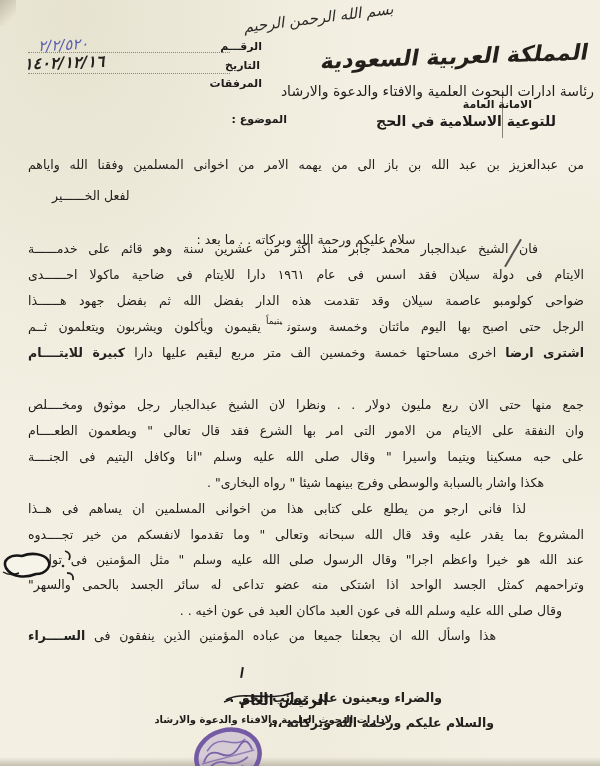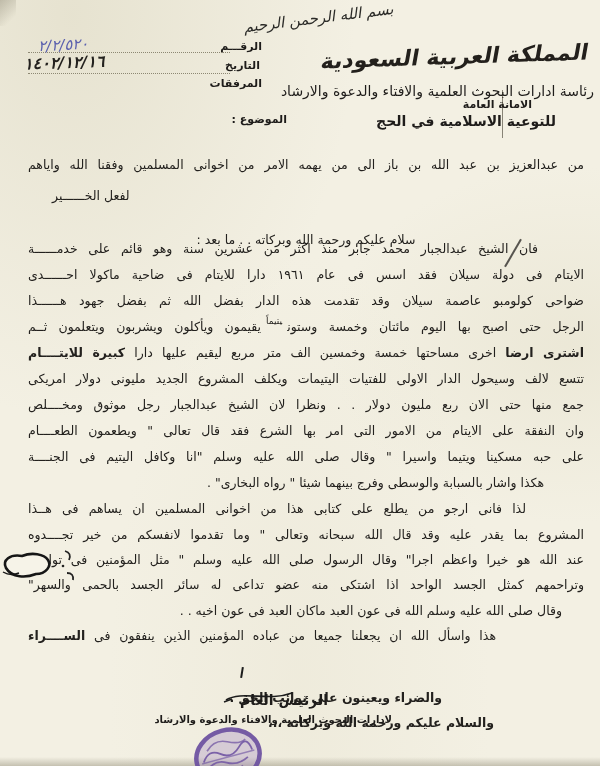--- a/index.html
+++ b/index.html
@@ -84,21 +84,20 @@
   <div class="line center" style="top:231px">سلام عليكم ورحمة الله وبركاته . .  ما بعد :</div>
   <div class="line full" style="top:240px;padding-right:46px">فان الشيخ عبدالجبار محمد جابر منذ اكثر من عشرين سنة وهو قائم على خدمــــــة</div>
   <div class="line full" style="top:266px">الايتام فى دولة سيلان فقد اسس فى عام ١٩٦١ دارا للايتام فى ضاحية ماكولا احــــــدى</div>
   <div class="line full" style="top:292px">ضواحى كولومبو عاصمة سيلان وقد تقدمت هذه الدار بفضل الله ثم بفضل جهود هــــــذا</div>
   <div class="line full" style="top:318px">
     <span>الرجل حتى اصبح بها اليوم مائتان وخمسة وستون</span><span class="sup">يتيماً</span><span>يقيمون ويأكلون ويشربون ويتعلمون ثــم</span>
   </div>
   <div class="line full" style="top:344px">
     <span class="b">اشترى ارضا</span> <span>اخرى مساحتها خمسة وخمسين الف متر مربع ليقيم عليها دارا</span> <span class="b">كبيرة للايتــــام</span>
   </div>
-  <div class="line full" style="top:370px">تتسع لالف وسيحول الدار الاولى للفتيات اليتيمات ويكلف المشروع الجديد مليونى دولار امريكى</div>
   <div class="line full" style="top:396px">جمع منها حتى الان ربع مليون دولار . . ونظرا لان الشيخ عبدالجبار رجل موثوق ومخــــلص</div>
   <div class="line full" style="top:422px">وان النفقة على الايتام من الامور التى امر بها الشرع فقد قال تعالى  " ويطعمون الطعــــام</div>
   <div class="line full" style="top:448px">على حبه مسكينا ويتيما واسيرا " وقال صلى الله عليه وسلم "انا وكافل اليتيم فى الجنــــة</div>
   <div class="line" style="top:474px;padding-right:40px">هكذا واشار بالسبابة والوسطى وفرج بينهما شيئا " رواه البخارى" .</div>
   <div class="line full" style="top:500px;padding-right:58px">لذا فانى ارجو من يطلع على كتابى هذا من اخوانى المسلمين ان يساهم فى هــذا</div>
   <div class="line full" style="top:526px">المشروع بما يقدر عليه وقد قال الله سبحانه وتعالى " وما تقدموا لانفسكم من خير تجــــدوه</div>
   <div class="line full" style="top:551px">عند الله هو خيرا واعظم اجرا" وقال الرسول صلى الله عليه وسلم " مثل المؤمنين فى توادهم</div>
   <div class="line full" style="top:576px">وتراحمهم كمثل الجسد الواحد اذا اشتكى منه عضو تداعى له سائر الجسد بالحمى والسهر"</div>
   <div class="line" style="top:602px;padding-right:22px">وقال صلى الله عليه وسلم الله فى عون العبد ماكان العبد فى عون اخيه . .</div>
   <div class="line full" style="top:627px;padding-right:88px">

